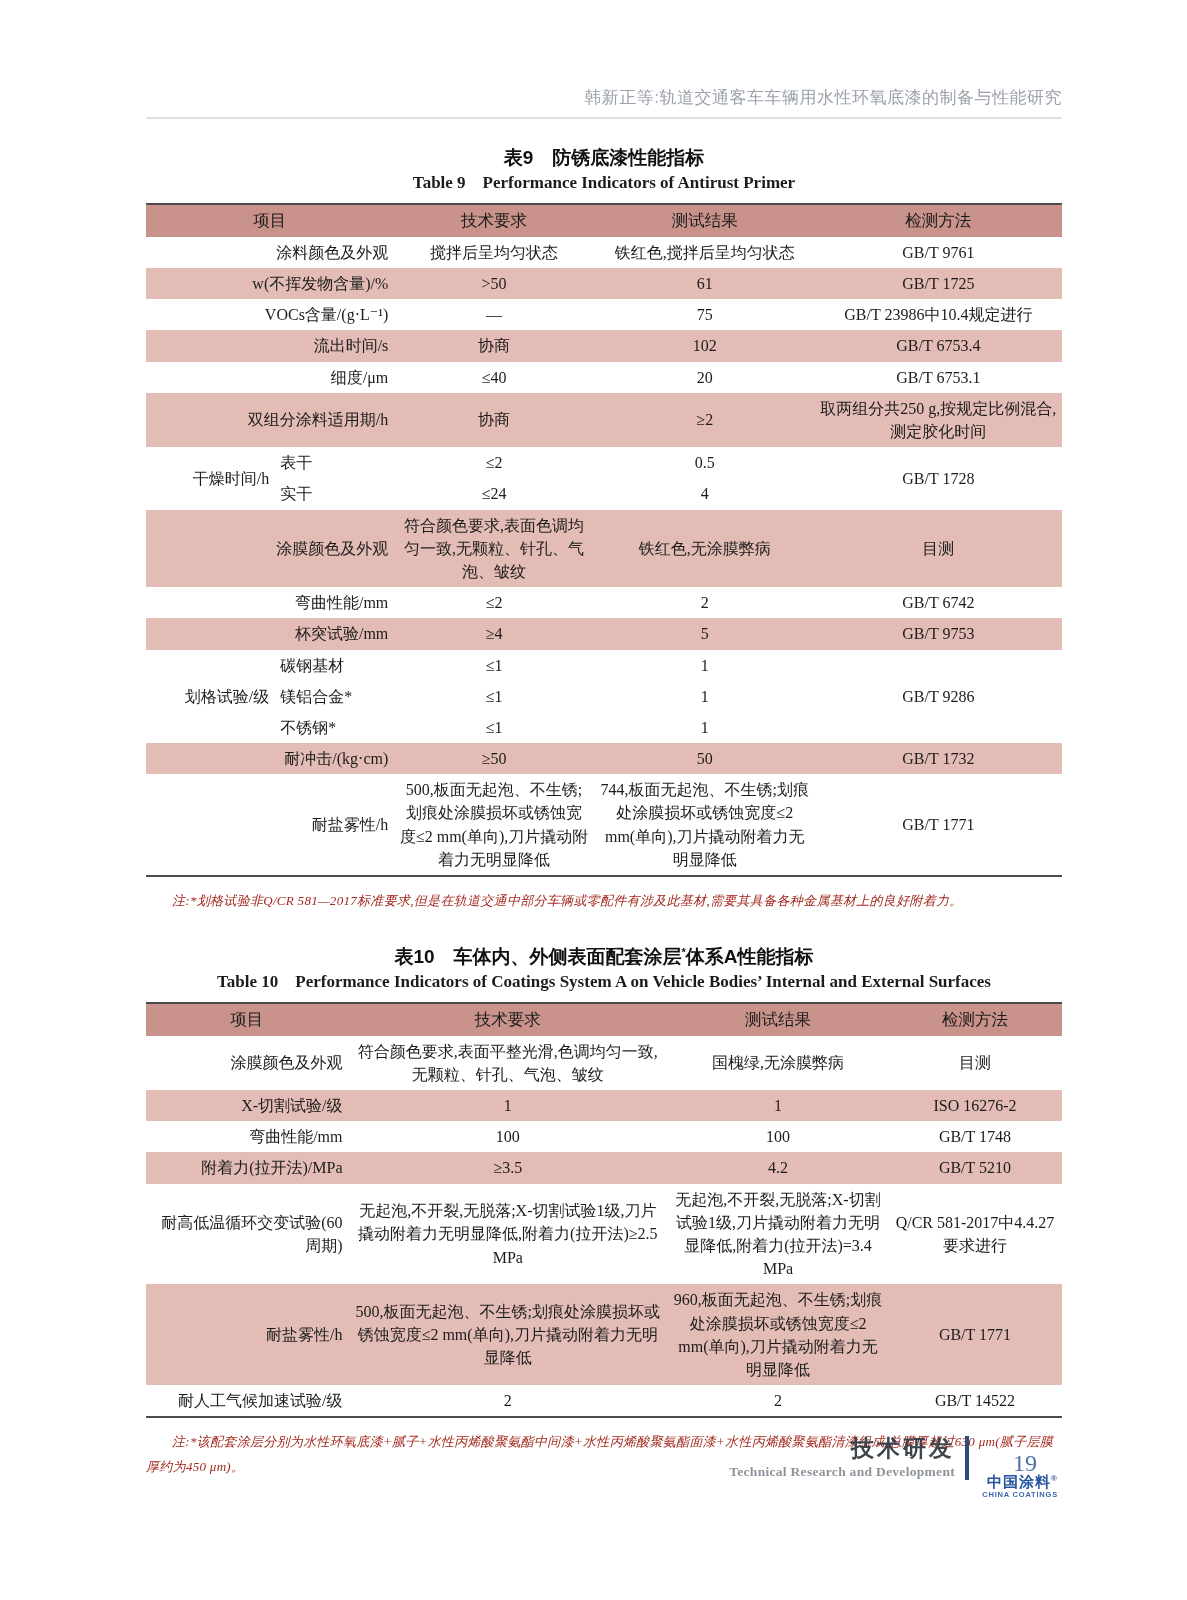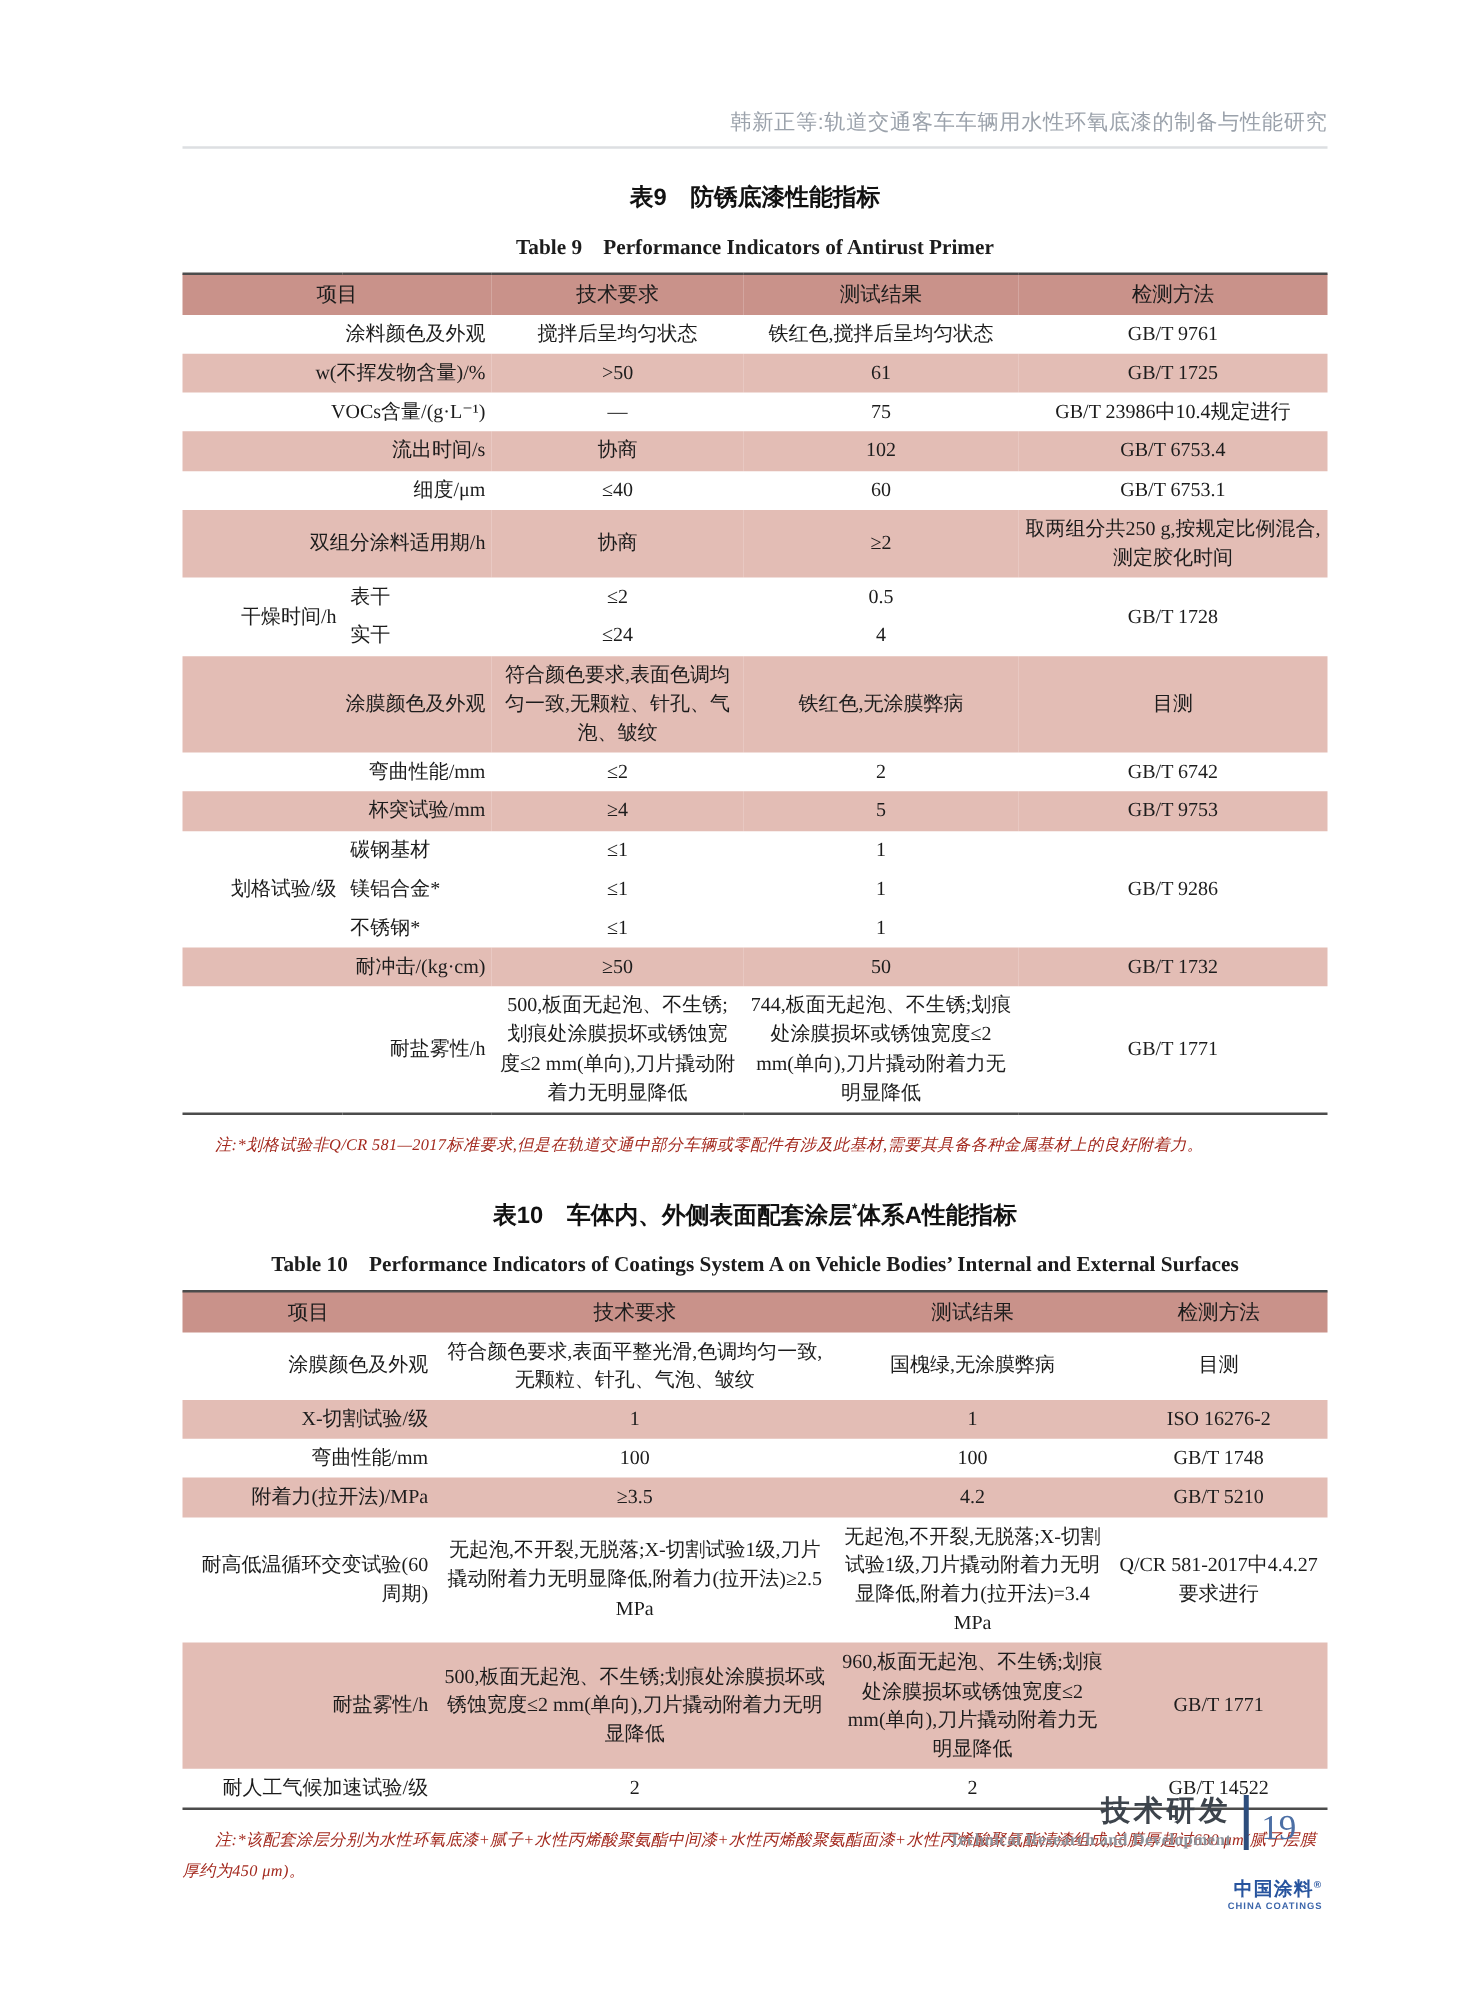--- a/index.html
+++ b/index.html
@@ -12,21 +12,21 @@
   .running-head{
     margin-top:86px;text-align:right;font-size:17px;letter-spacing:.5px;
     color:#9ba2ab;font-family:"Liberation Sans","DejaVu Sans",sans-serif;
   }
   .header-rule{border:none;border-top:2px solid #dddfe2;margin:8px 0 0 0;}
   .tbl-title-zh{
     text-align:center;font-weight:bold;font-size:19px;margin-top:26px;
     font-family:"Liberation Sans","DejaVu Sans",sans-serif;color:#111;
   }
   .tbl-title-zh sup{font-size:11px;}
-  .tbl-title-en{text-align:center;font-weight:bold;font-size:17px;margin-top:15px;}
+  .tbl-title-en{text-align:center;font-weight:bold;font-size:17px;margin-top:0;}
   table{
     width:100%;border-collapse:collapse;table-layout:fixed;margin-top:9px;
     border-top:2px solid #4c4c4c;border-bottom:2px solid #4c4c4c;
     font-size:16px;
   }
   th,td{padding:4px 5px;text-align:center;vertical-align:middle;font-weight:normal;line-height:1.45;word-break:break-word;}
   thead th{background:#c9928a;font-size:16.5px;}
   tr.pink td{background:#e3bdb5;}
   td.lbl{text-align:right;padding-left:9px;}
   td.sub{text-align:left;padding-left:6px;}
@@ -45,21 +45,21 @@
     font-family:"Liberation Sans","DejaVu Sans",sans-serif;margin-top:1px;
   }
   .page-footer{position:absolute;right:150px;top:1436px;display:flex;align-items:stretch;}
   .footer-text{text-align:right;}
   .footer-zh{
     font-family:"Liberation Sans","DejaVu Sans",sans-serif;font-weight:bold;
     font-size:23px;color:#3d444c;letter-spacing:3px;line-height:1.1;
   }
   .footer-en{font-size:13.5px;color:#8d939b;font-weight:bold;margin-top:3px;letter-spacing:.3px;}
   .footer-bar{width:4px;background:#2d4d7c;margin:0 10px;}
-  .page-num{font-size:28px;color:#4c6fa5;align-self:center;padding-top:10px;font-family:"Liberation Serif",serif;}
+  .page-num{font-size:24px;color:#4c6fa5;align-self:center;padding-top:10px;font-family:"Liberation Serif",serif;margin-left:34px;}
 </style>
 </head>
 <body>
 
 <div class="content">
 
   <div class="running-head">韩新正等:轨道交通客车车辆用水性环氧底漆的制备与性能研究</div>
   <hr class="header-rule">
 
   <div class="tbl-title-zh">表9　防锈底漆性能指标</div>
@@ -102,21 +102,21 @@
       </tr>
       <tr class="pink">
         <td colspan="2" class="lbl">流出时间/s</td>
         <td>协商</td>
         <td>102</td>
         <td>GB/T 6753.4</td>
       </tr>
       <tr>
         <td colspan="2" class="lbl">细度/μm</td>
         <td>≤40</td>
-        <td>60</td>
+        <td>20</td>
         <td>GB/T 6753.1</td>
       </tr>
       <tr class="pink">
         <td colspan="2" class="lbl">双组分涂料适用期/h</td>
         <td>协商</td>
         <td>≥2</td>
         <td>取两组分共250 g,按规定比例混合,测定胶化时间</td>
       </tr>
       <tr>
         <td rowspan="2" class="lbl">干燥时间/h</td>

